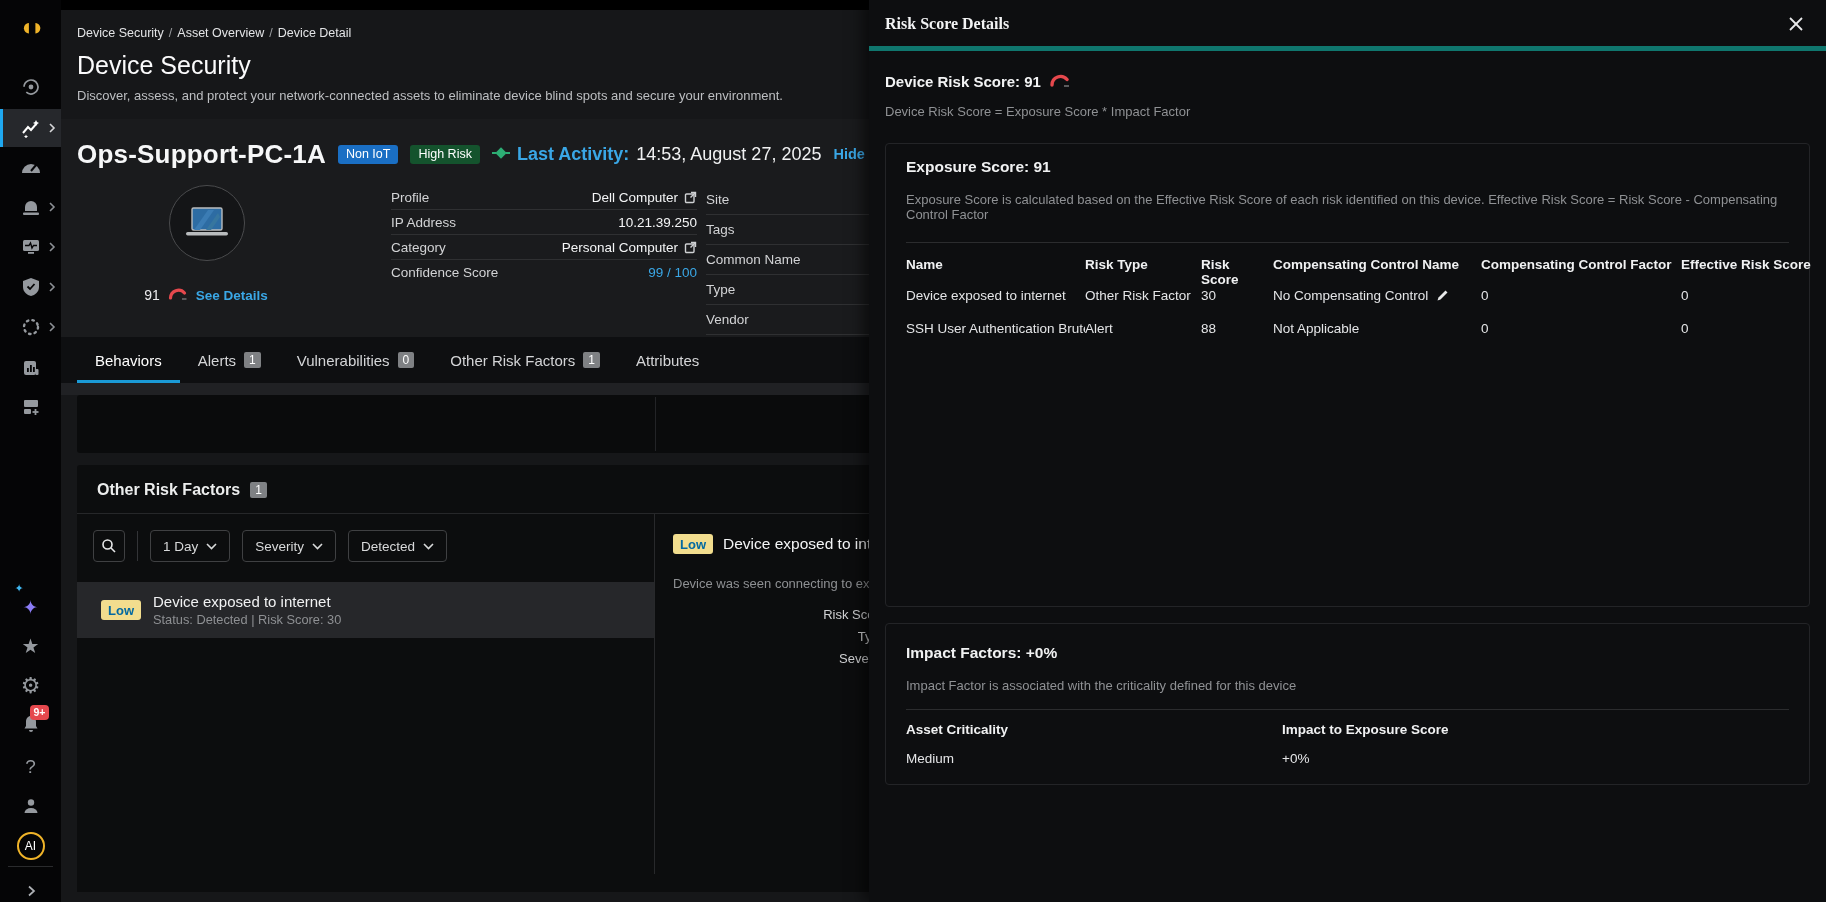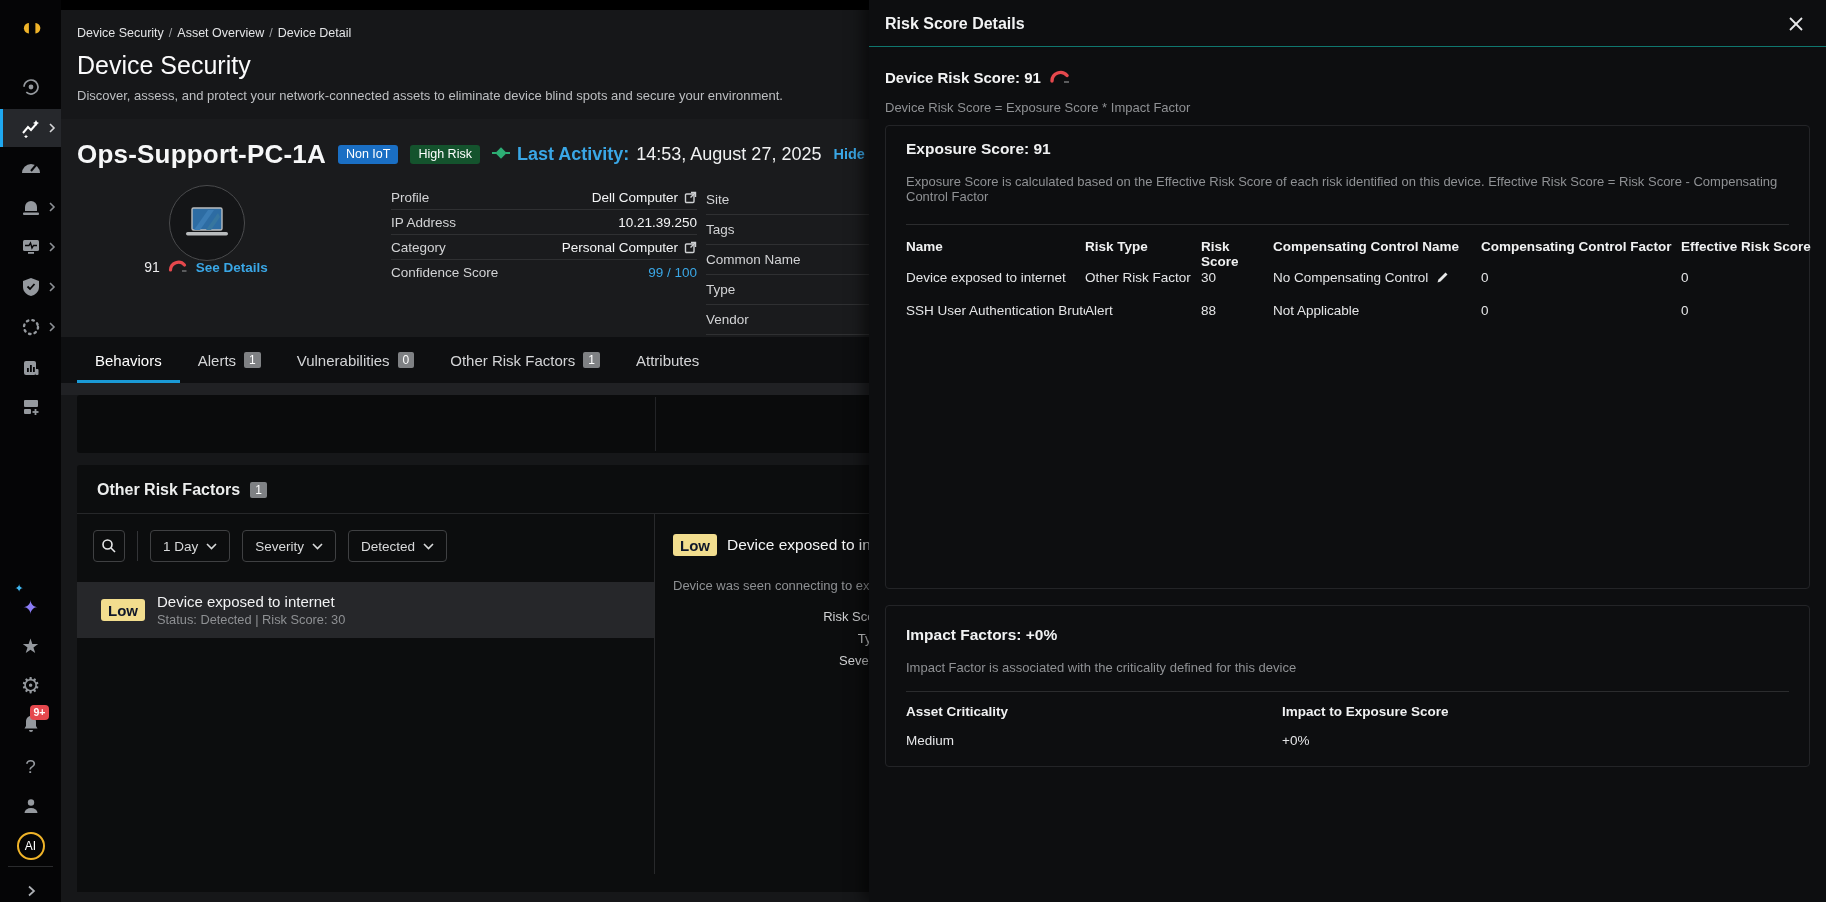--- a/index.html
+++ b/index.html
@@ -38,21 +38,21 @@
   .badge { font-size:12.5px; padding:2.5px 8px; border-radius:3px; color:#fff; white-space:nowrap; }
   .badge-blue { background:#1a6fc4; }
   .badge-orange { background:#14532d; }
   .activity { display:flex; align-items:center; gap:7px; font-size:18px; }
   .activity .lbl { color:#3aa7e6; font-weight:bold; }
   .activity .val { color:#f0f1f2; }
   .link { color:#3aa7e6; cursor:pointer; font-size:14.5px; font-weight:bold; }
 
   .info-row { position:relative; height:158px; margin-top:8px; }
   .avatar-circle { position:absolute; left:108px; top:6px; width:76px; height:76px; border:1px solid #4a4b4d; border-radius:50%; display:flex; align-items:center; justify-content:center; background:#141517; }
-  .score-line { position:absolute; left:60px; top:80px; width:170px; display:flex; align-items:center; justify-content:center; gap:8px; font-size:14px; }
+  .score-line { position:absolute; left:60px; top:108px; width:170px; display:flex; align-items:center; justify-content:center; gap:8px; font-size:14px; }
   .score-line .num { color:#ececee; }
   .info-grid { position:absolute; top:6px; }
   .ig-col1 { left:330px; width:306px; }
   .ig-col2 { left:645px; width:470px; }
   .ig-row { display:flex; justify-content:space-between; align-items:center; height:25px; border-bottom:1px solid #2f3032; font-size:13.5px; }
   .ig-col2 .ig-row { height:30px; }
   .ig-row:last-child { border-bottom:none; }
   .ig-col2 .ig-row:last-child { border-bottom:1px solid #2f3032; }
   .ig-label { color:#d2d3d5; }
   .ig-value { color:#f4f5f6; display:flex; align-items:center; gap:6px; }
@@ -74,39 +74,39 @@
   .orf-title { font-size:16px; font-weight:bold; color:#eceded; }
   .orf-divider { height:1px; background:#262729; margin-top:14px; }
   .orf-body { display:flex; height:360px; }
   .orf-left { width:578px; border-right:1px solid #28292b; }
   .filter-row { display:flex; align-items:center; margin:16px 0 0 16px; gap:12px; }
   .icon-btn { width:32px; height:32px; border:1px solid #3f4042; border-radius:4px; display:flex; align-items:center; justify-content:center; cursor:pointer; }
   .vsep { width:1px; height:30px; background:#333437; }
   .drop-btn { height:32px; border:1px solid #3f4042; border-radius:4px; display:flex; align-items:center; gap:8px; padding:0 12px; font-size:13.5px; color:#d8d9da; cursor:pointer; background:transparent; }
   .risk-list { margin-top:20px; }
   .risk-item { height:56px; background:#26272a; display:flex; align-items:center; padding-left:24px; gap:12px; cursor:pointer; }
-  .low-badge { background:#f2dd8e; color:#0f172a; font-size:15px; font-weight:bold; padding:2.5px 7px; border-radius:3px; }
+  .low-badge { background:#f2dd8e; color:#0369a1; font-size:13px; font-weight:bold; padding:2.5px 7px; border-radius:3px; }
   .risk-item-texts .t { font-size:15px; color:#f0f1f2; }
   .risk-item-texts .s { font-size:12.8px; color:#8e9093; margin-top:2px; }
   .orf-right { flex:1; padding:20px 0 0 18px; overflow:hidden; }
   .detail-title-row { display:flex; align-items:center; gap:10px; white-space:nowrap; }
   .detail-title { font-size:15.5px; color:#f4f5f6; }
   .detail-desc { margin-top:22px; font-size:13px; color:#8e9093; white-space:nowrap; }
   .kv-labels { margin-top:16px; width:213px; text-align:right; }
   .kv-labels div { font-size:13px; color:#d0d1d3; line-height:16px; margin-bottom:6px; }
 
   
   .panel { position:absolute; left:869px; top:0; width:957px; height:902px; background:#0d0e10; z-index:10; box-shadow:-6px 0 14px rgba(0,0,0,.55); }
-  .panel-header { display:flex; align-items:center; justify-content:space-between; padding:15px 22px 13px 16px; border-bottom:1px solid #0f766e; }
+  .panel-header { display:flex; align-items:center; justify-content:space-between; padding:15px 22px 13px 16px; border-bottom:5px solid #0f766e;font-family:Liberation Serif, serif; }
   .panel-title { font-size:16px; font-weight:bold; color:#f2f3f4; }
   .close-btn { cursor:pointer; display:flex; }
   .panel-body { padding:0 16px; }
   .drs-row { margin-top:22px; display:flex; align-items:center; gap:8px; font-size:15px; font-weight:bold; color:#f2f3f4; }
   .formula { margin-top:14px; font-size:13px; color:#8f9194; }
-  .box { border:1px solid #232427; border-radius:4px; margin-top:10px; padding:14px 20px 0; }
+  .box { border:1px solid #232427; border-radius:4px; margin-top:24px; padding:14px 20px 0; }
   .exposure-box { height:464px; }
   .box-title { font-size:15.5px; font-weight:bold; color:#f0f1f2; }
   .box-desc { margin-top:16px; font-size:13px; color:#8f9194; }
   .exp-table { margin-top:20px; border-top:1px solid #2b2c2e; }
   .exp-grid { display:grid; grid-template-columns:179px 116px 72px 208px 200px 140px; column-gap:0; align-items:center; }
   .exp-grid > div { font-size:13.5px; padding-right:8px; }
   .exp-head { padding-top:14px; }
   .exp-head > div { font-weight:bold; color:#f0f1f2; height:22px; }
   .exp-row { height:33px; }
   .exp-row > div { color:#e4e5e7; }

